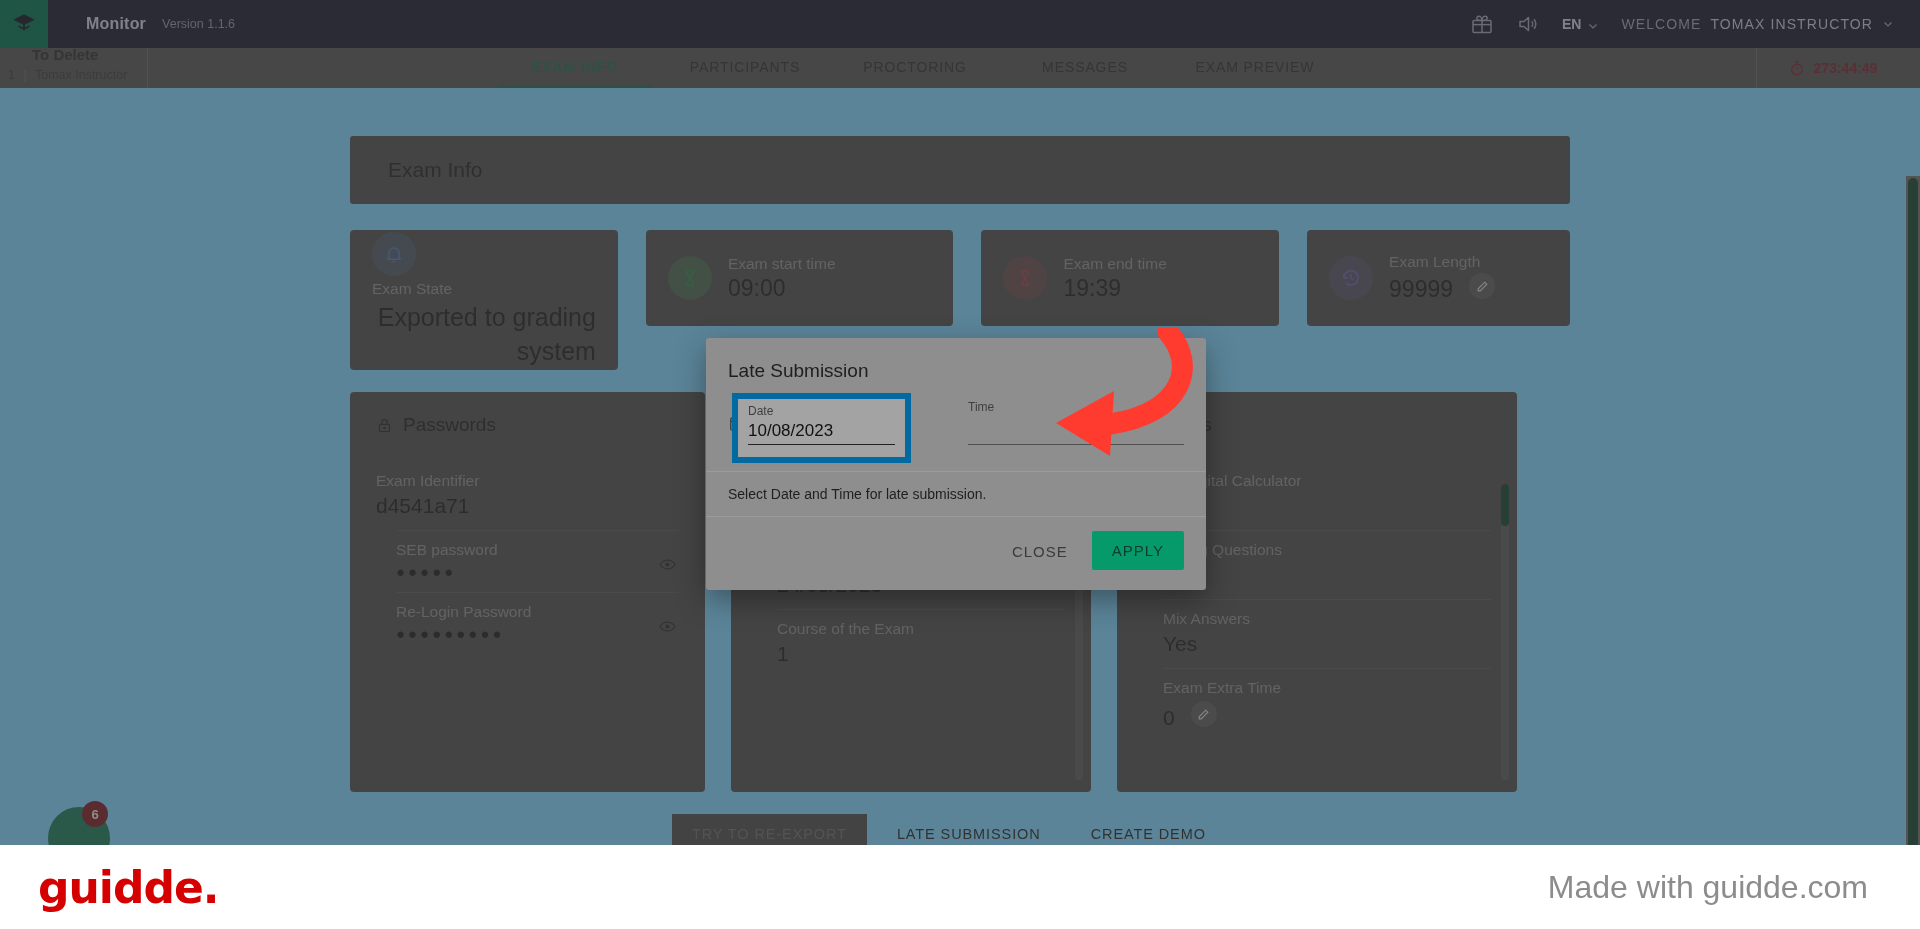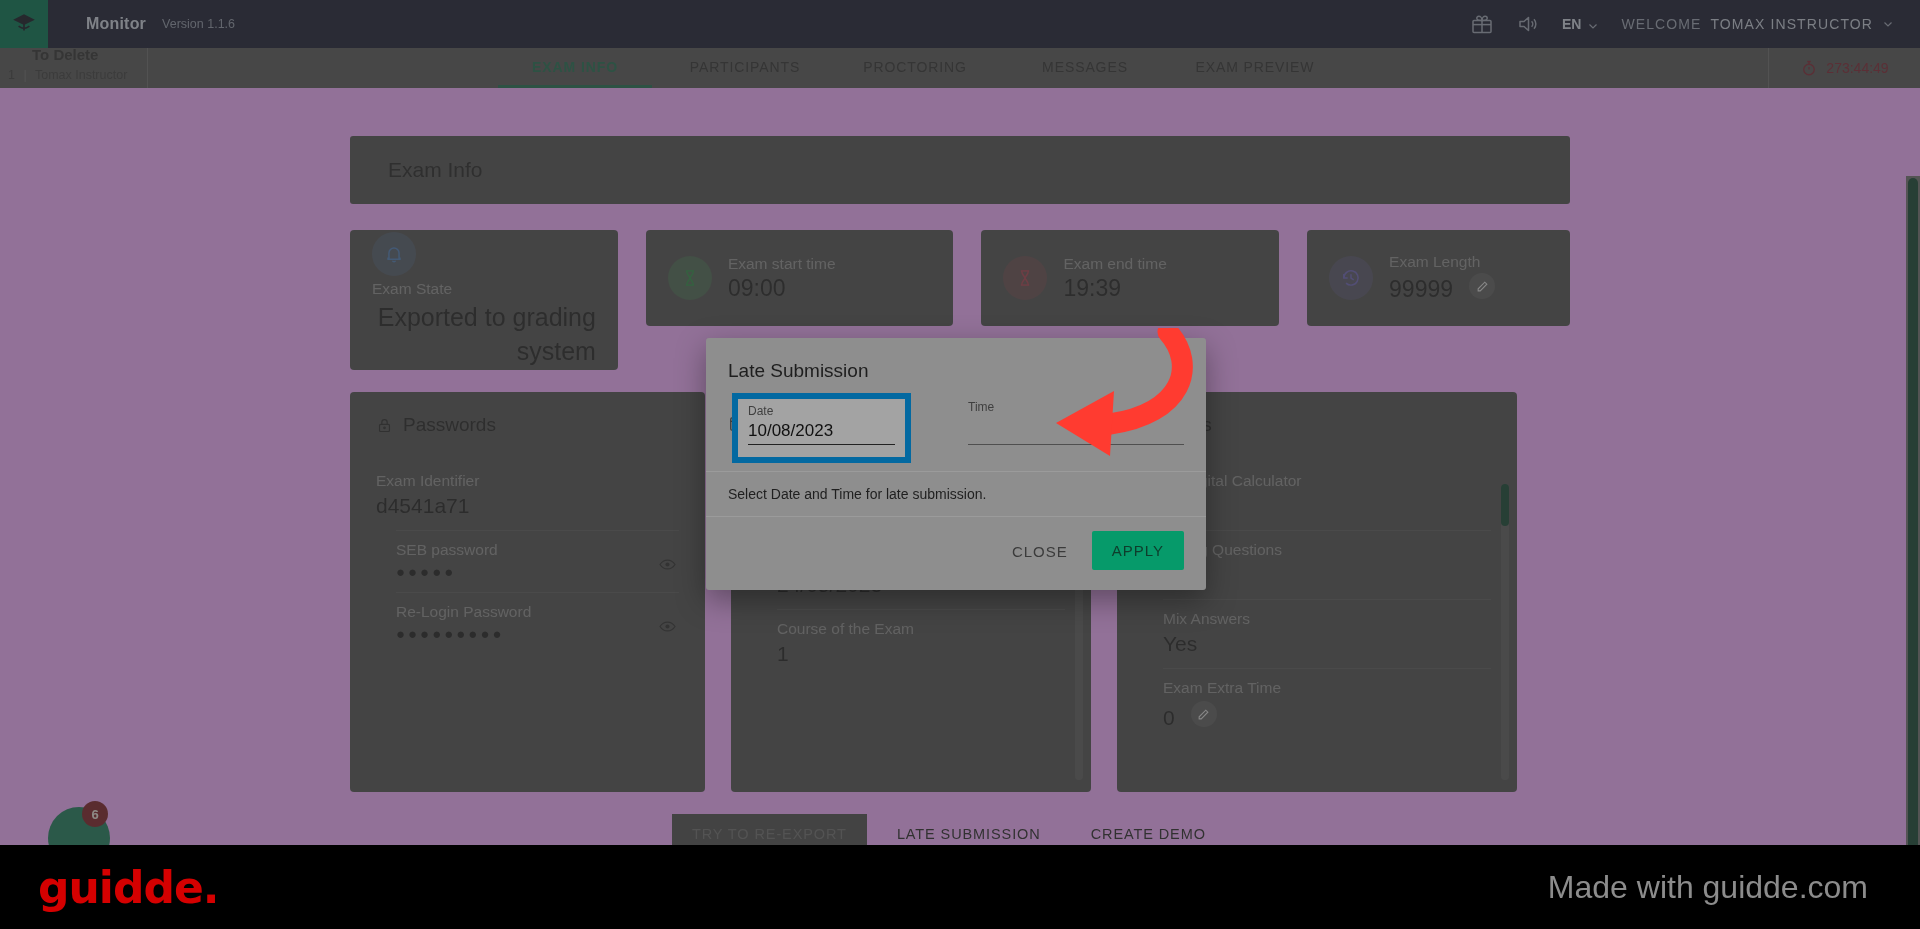--- a/index.html
+++ b/index.html
@@ -7,21 +7,21 @@
     width: 1920px; height: 929px;
     overflow: hidden;
     font-family: "Liberation Sans", sans-serif;
     background: #ebecee;
   }
 
   
   #app-shell {
     position: absolute; left: 0; top: 0;
     width: 1920px; height: 845px;
-    background: #f0abfc;
+    background: #7dd3fc;
     overflow: hidden;
     padding-left: 32px;
   }
 
   
   #topbar {
     position: absolute; left:0; top:0; width: 1920px; height: 48px;
     background: #171b2e;
     display: flex; align-items: center;
   }
@@ -83,24 +83,24 @@
   }
   .tab + .tab { margin-left: 0; }
   .tab-w1 { width: 170px; }
   .tab-w2 { width: 170px; }
   .tab.active { color: #1f6b4e; font-weight: 600; }
   .tab.active:after {
     content:""; position:absolute; left: 8px; right: 8px; bottom: -11px;
     height: 3px; background: #1f6b4e;
   }
   #timer-box {
-    position:absolute; right: 0; top: 48px; height: 40px; width: 152px;
+    position:absolute; right: 12px; top: 48px; height: 40px; width: 152px;
     border-left: 1px solid #6b6b6b;
     display:flex; align-items:center; justify-content:center; gap: 8px;
-    color: #7d2230; font-size: 14px;
+    color: #7d2230; font-size: 14px; font-weight: bold;
   }
 
   
   #content {
     position:absolute; left:0; top: 88px; width: 1920px; height: 757px;
     overflow: hidden;
   }
   #panel {
     position:absolute; left: 350px; top: 48px; width: 1220px;
   }
@@ -266,21 +266,21 @@
 
   
   #arrow-overlay {
     position:absolute; left: 960px; top: 328px;
     width: 260px; height: 160px; pointer-events: none;
   }
 
   
   #footer {
     position:absolute; left:0; top: 845px; width:1920px; height: 84px;
-    background: #000000; display:flex; align-items:center;
+    background: #ffffff; display:flex; align-items:center;
   }
   #guidde-logo {
     margin-left: 38px; font-size: 44px; font-weight: bold;
     color: #d50000; letter-spacing: -1px; font-family: "DejaVu Sans", sans-serif;
   }
   #made-with {
     margin-left: auto; margin-right: 52px;
     font-size: 32px; color: #8c8c8c;
   }
 </style>

